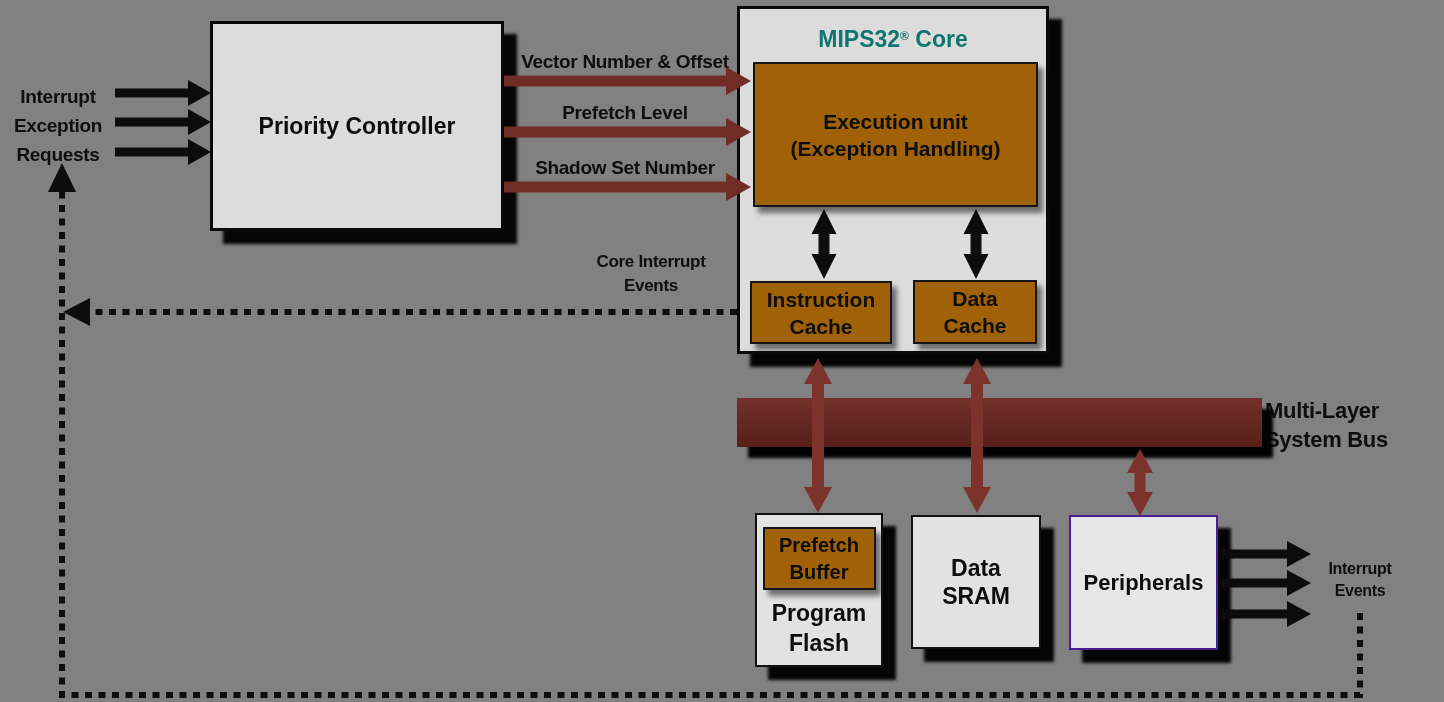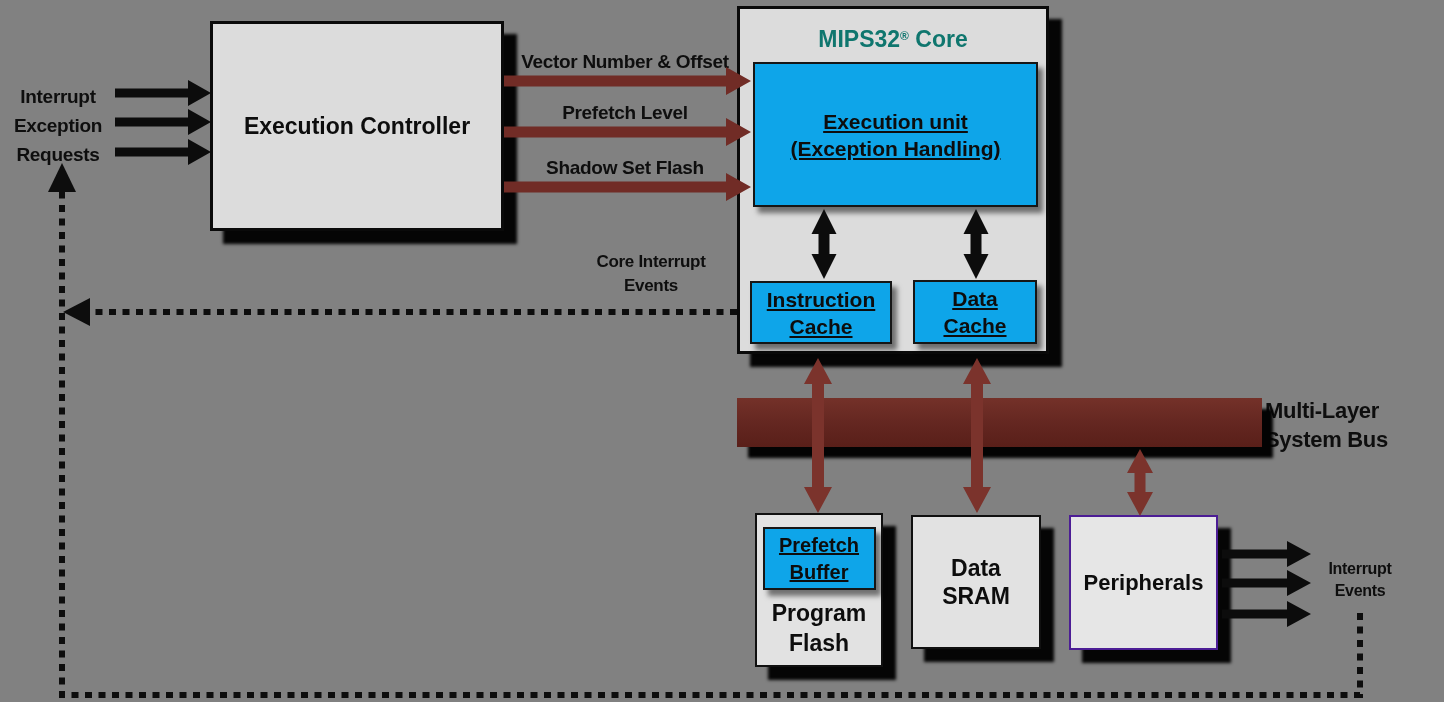--- a/index.html
+++ b/index.html
@@ -8,26 +8,25 @@
     position:relative;width:1444px;height:702px;
     background:#818181;overflow:hidden;
     font-family:"Liberation Sans",sans-serif;
   }
   .box{position:absolute;box-sizing:border-box;}
   .big-box{
     background:#dcdcdc;border:3px solid #0a0a0a;
     box-shadow:13px 13px 3px #050505;
   }
   .inner-box{
-    background:#0ea5e9;border:2px solid #161616;
+    background:#a16207;border:2px solid #161616;
     box-shadow:5px 6px 5px rgba(0,0,0,0.5);
     display:flex;align-items:center;justify-content:center;
     text-align:center;font-weight:bold;color:#0d0d0d;
     white-space:pre-line;
-    text-decoration:underline;
   }
   .label{
     position:absolute;font-weight:bold;color:#0e0e0e;
     white-space:pre-line;text-align:center;letter-spacing:-0.3px;
   }
   .centered-flex{
     display:flex;align-items:center;justify-content:center;
     text-align:center;font-weight:bold;color:#0d0d0d;white-space:pre-line;
   }
   #bus-bar{
@@ -72,21 +71,21 @@
   #lbl-interrupt-events{left:1312px;top:558px;width:96px;font-size:16px;line-height:22px;}
 </style>
 </head>
 <body>
 
 <div id="canvas">
 
   <div id="bus-bar"></div>
 
   <div class="box big-box" id="interrupt-controller">
-    <div id="controller-label">Execution Controller</div>
+    <div id="controller-label">Priority Controller</div>
   </div>
 
   <div class="box big-box" id="mips-core">
     <div id="mips-core-title"><span>MIPS32</span><sup>®</sup><span> Core</span></div>
     <div class="box inner-box" id="execution-unit">Execution unit
 (Exception Handling)</div>
     <div class="box inner-box" id="instruction-cache">Instruction
 Cache</div>
     <div class="box inner-box" id="data-cache">Data
 Cache</div>
@@ -102,21 +101,21 @@
   <div class="box centered-flex" id="data-sram">Data
 SRAM</div>
 
   <div class="box centered-flex" id="peripherals">Peripherals</div>
 
   <div class="label" id="lbl-interrupt-exception-requests">Interrupt
 Exception
 Requests</div>
   <div class="label" id="lbl-vector">Vector Number &amp; Offset</div>
   <div class="label" id="lbl-priority">Prefetch Level</div>
-  <div class="label" id="lbl-shadow">Shadow Set Flash</div>
+  <div class="label" id="lbl-shadow">Shadow Set Number</div>
   <div class="label" id="lbl-core-interrupt-events">Core Interrupt
 Events</div>
   <div class="label" id="lbl-multi-layer">Multi-Layer
 System Bus</div>
   <div class="label" id="lbl-interrupt-events">Interrupt
 Events</div>
 
   <svg id="arrow-layer" width="1444" height="702" viewBox="0 0 1444 702">
 
     <path fill="#0c0c0c" d="M115,88.5 H188 V80 L211,93 L188,106 V97.5 H115 Z"></path>

